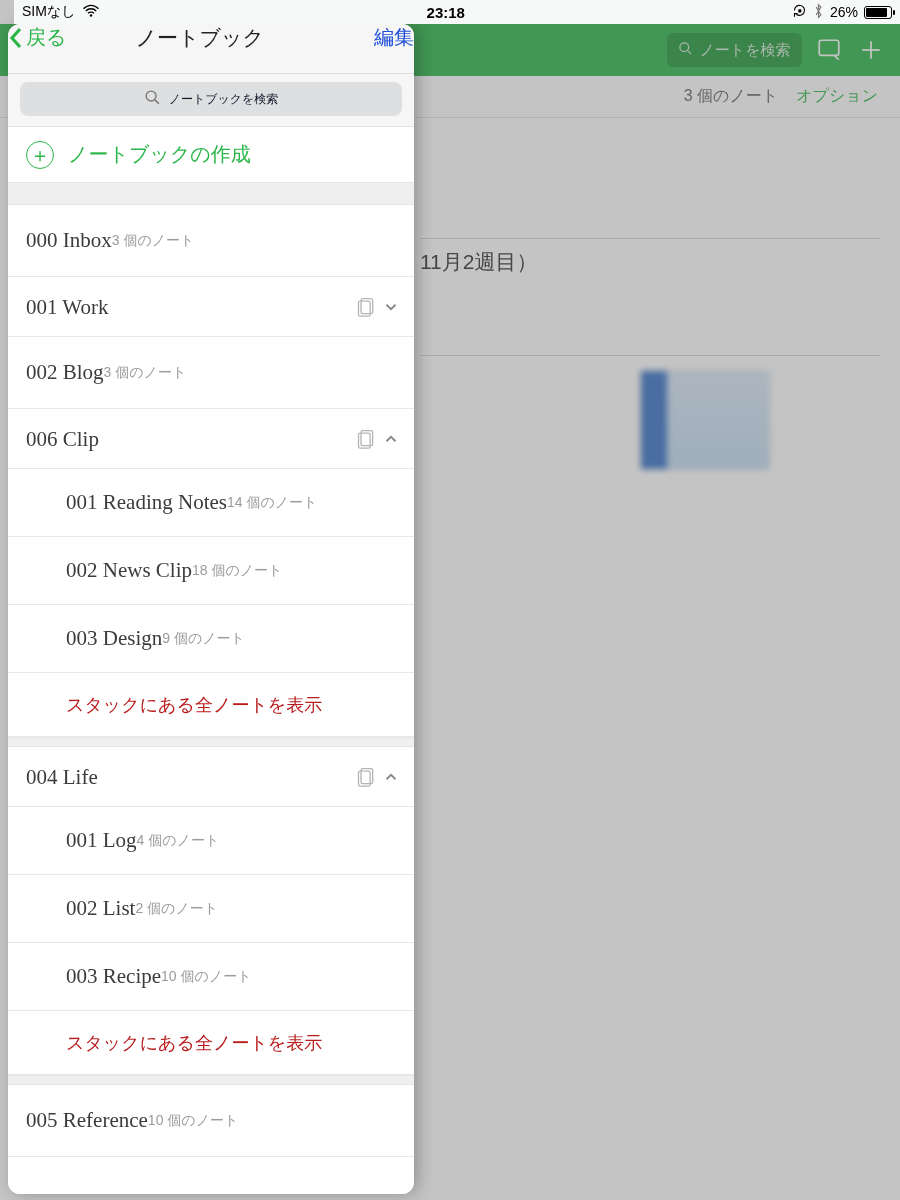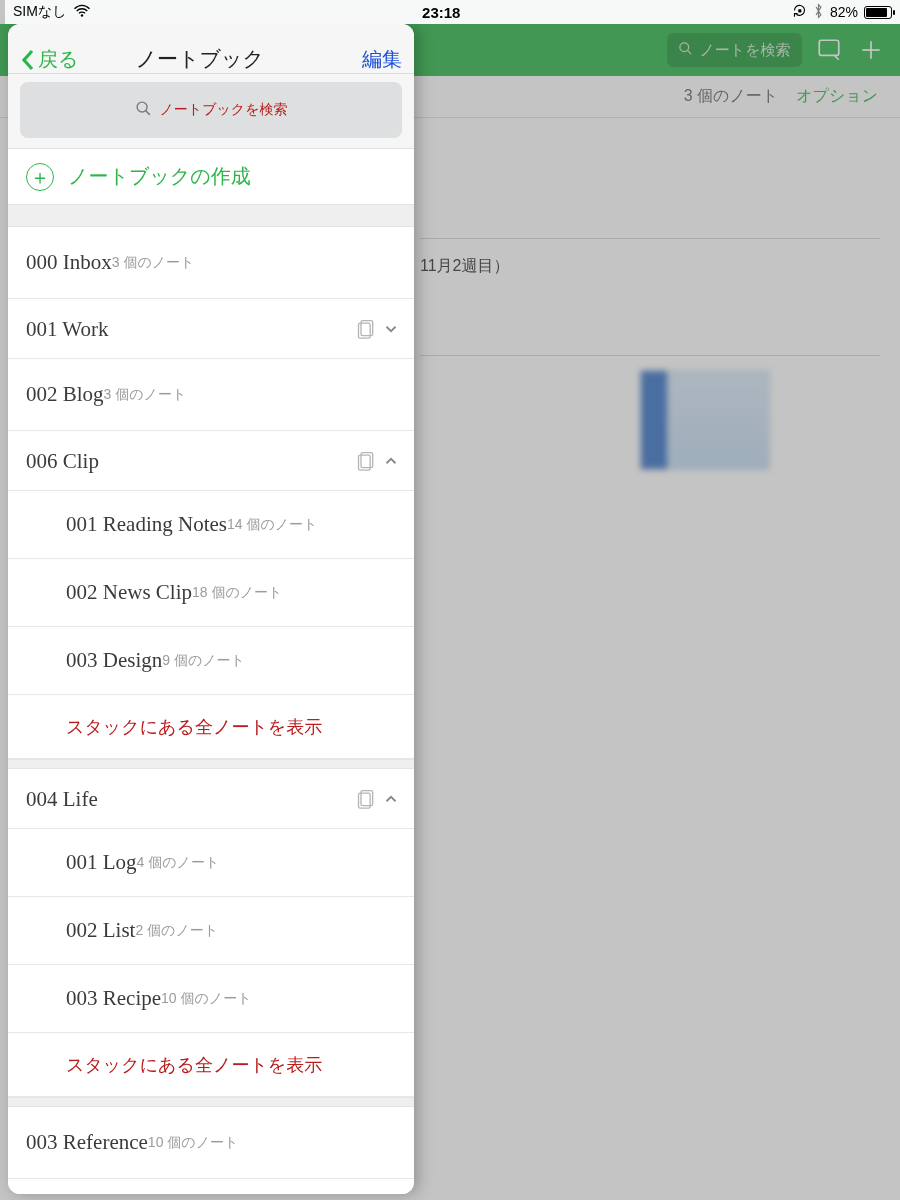--- a/index.html
+++ b/index.html
@@ -2,21 +2,21 @@
 <html><head>
 <meta charset="utf-8">
 <style>
   * { margin: 0; padding: 0; box-sizing: border-box; font-family: -apple-system, "Helvetica Neue", Arial, sans-serif; }
   html, body { width: 900px; height: 1200px; overflow: hidden; background:#000; }
 
   .app { position: relative; width: 900px; height: 1200px; background:#fff; }
 
   
   .status-bar {
-    position:absolute; top:0; left:5px; right:0; height:24px;
+    position:absolute; top:0; left:14px; right:0; height:24px;
     background:#f7f9f8; color:#000;
     font-size:14px; display:flex; align-items:center; padding:0 8px;
     z-index:50;
   }
   .status-left, .status-right { display:flex; align-items:center; gap:6px; }
   .status-center { flex:1; text-align:center; font-weight:600; font-size:15px;}
   .battery { width:28px; height:13px; border:1.4px solid #000; border-radius:3px; position:relative; }
   .battery::after { content:''; position:absolute; right:-4px; top:3px; width:2.5px; height:5px; background:#000; border-radius:1px;}
   .battery .fill { position:absolute; top:1px; left:1px; bottom:1px; width:80%; background:#000; border-radius:1px;}
 
@@ -45,21 +45,21 @@
     position:absolute; top:76px; left:0; right:0; height:42px;
     background:#fff; display:flex; align-items:center; padding:0 22px;
     font-size:16px; z-index:2;
     border-bottom:1px solid #e3e3e3;
   }
   .bg-subhead .month{ color:#676767; }
   .bg-subhead .spc{flex:1;}
   .bg-subhead .count{ color:#676767; margin-right:18px;}
   .bg-subhead .options { color:#2cb649; font-weight:500;}
   .bg-note-meta {
-    position:absolute; top:256px; left:420px; font-size:16px; color:#333; z-index:2;
+    position:absolute; top:248px; left:420px; font-size:21px; color:#333; z-index:2;
   }
   .bg-thumb {
     position:absolute; top:370px; left:640px; width:130px; height:100px;
     background:linear-gradient(#d9e9f8,#c4dcf2); z-index:2; filter:blur(3px);
     border:1px solid #cfd8e0;
   }
   .bg-thumb::before{
     content:''; position:absolute; left:0; top:0; width:20%; height:100%;
     background:#3a74c7;
   }
@@ -68,32 +68,32 @@
 
   
   .panel {
     position:absolute; top:24px; left:8px; width:406px; bottom:6px;
     background:#efefef; border-radius:12px; z-index:10;
     box-shadow: 4px 0 16px rgba(0,0,0,0.25);
     display:flex; flex-direction:column; overflow:hidden;
   }
   .panel-header {
     height:50px; background:#f6f6f6; border-bottom:1px solid #dcdcdc;
-    display:flex; align-items:flex-end; padding:0 12px;
+    display:flex; align-items:flex-start; padding:0 0;
   }
   .back-btn { display:flex; align-items:center; color:#2cb649; font-size:20px; gap:2px;}
   .back-btn svg{ width:16px; height:24px; stroke:#2cb649; fill:none; stroke-width:3.2; }
   .panel-title { flex:1; text-align:center; font-size:21px; font-weight:400; color:#222;}
   .edit-btn { color:#1d4ed8; font-size:20px;margin-left:41px; }
 
   .panel-search-wrap { background:#f6f6f6; padding:8px 12px 10px; border-bottom:1px solid #e2e2e2;}
   .panel-search {
-    background:#dedfe0; border-radius:8px; height:56px;
-    display:flex; align-items:center; justify-content:center; color:#b91c1c;
-    font-size:14px; gap:8px;
+    background:#dedfe0; border-radius:8px; height:34px;
+    display:flex; align-items:center; justify-content:center; color:#0f172a;
+    font-size:12px; gap:8px;
   }
 
   .create-row {
     background:#fff; height:56px; display:flex; align-items:center; gap:14px;
     padding:0 18px; color:#2cb649; font-size:20px; border-bottom:1px solid #e4e4e4;
   }
   .plus-circle{
     width:28px; height:28px; border:1.8px solid #2cb649; border-radius:50%;
     display:flex; align-items:center; justify-content:center; font-size:20px; line-height:1;
   }
@@ -141,21 +141,21 @@
             <path d="M4 12a8 8 0 1 1 3 6" stroke="#000" fill="none" stroke-width="1.8"></path>
             <path d="M4 22v-5h5" stroke="#000" fill="none" stroke-width="1.8"></path>
             <rect x="10" y="10" width="5" height="5" rx="1" fill="#000"></rect>
           </svg>
       </span>
       <span>
         <svg width="11" height="16" viewBox="0 0 12 20">
             <path d="M3 5 L9 15 L6 18 V2 L9 5 L3 15" stroke="#7a7a7a" fill="none" stroke-width="1.5"></path>
           </svg>
       </span>
-      <span>82%</span>
+      <span>26%</span>
       <span class="battery">
           <span class="fill"></span>
         </span>
     </div>
   </div>
 
   <div class="bg-dim"></div>
 
   <div class="bg-header">
     <span class="bg-title">00 Inbox</span>
@@ -331,21 +331,21 @@
         </div>
       </div>
       <div class="nb-action-row">
         <span>スタックにある全ノートを表示</span>
       </div>
 
       <div class="spacer-gap"></div>
 
       <div class="nb-row">
         <div class="nb-col">
-          <span class="nb-title">003 Reference</span>
+          <span class="nb-title">005 Reference</span>
           <span class="nb-meta">10 個のノート</span>
         </div>
       </div>
 
       <div class="nb-row">
         
       </div>
 
     </div>
   </div>

